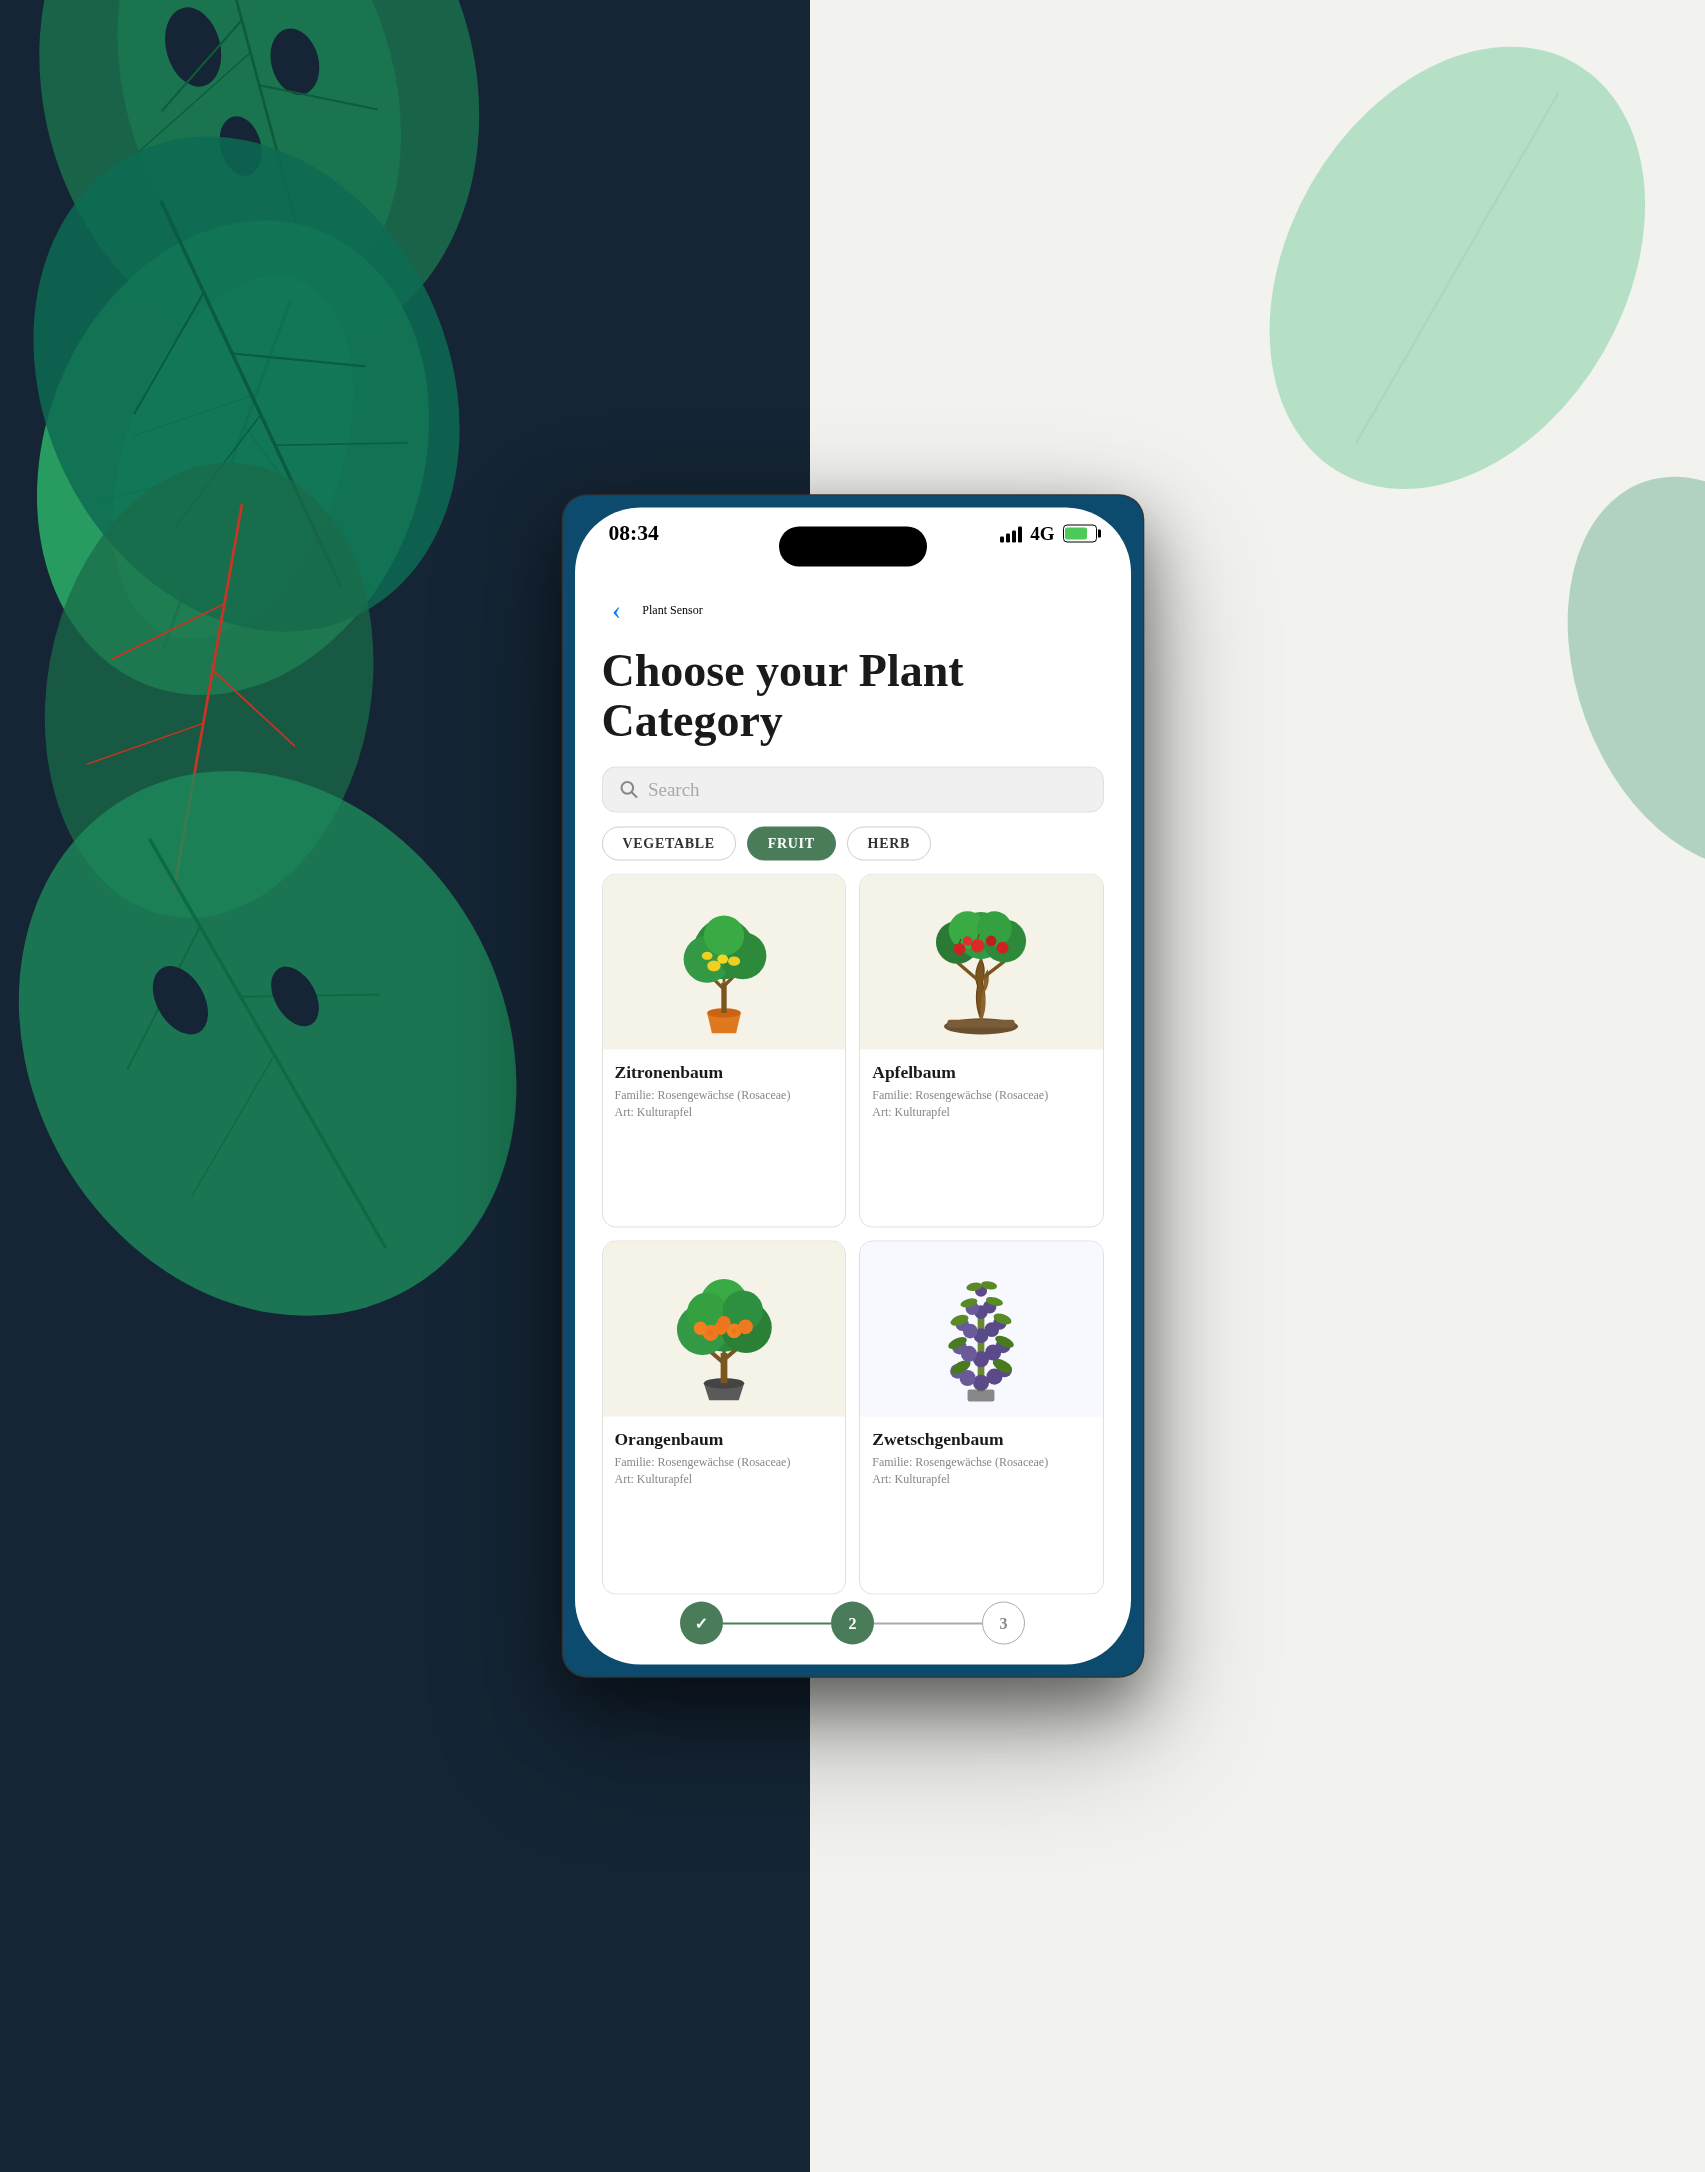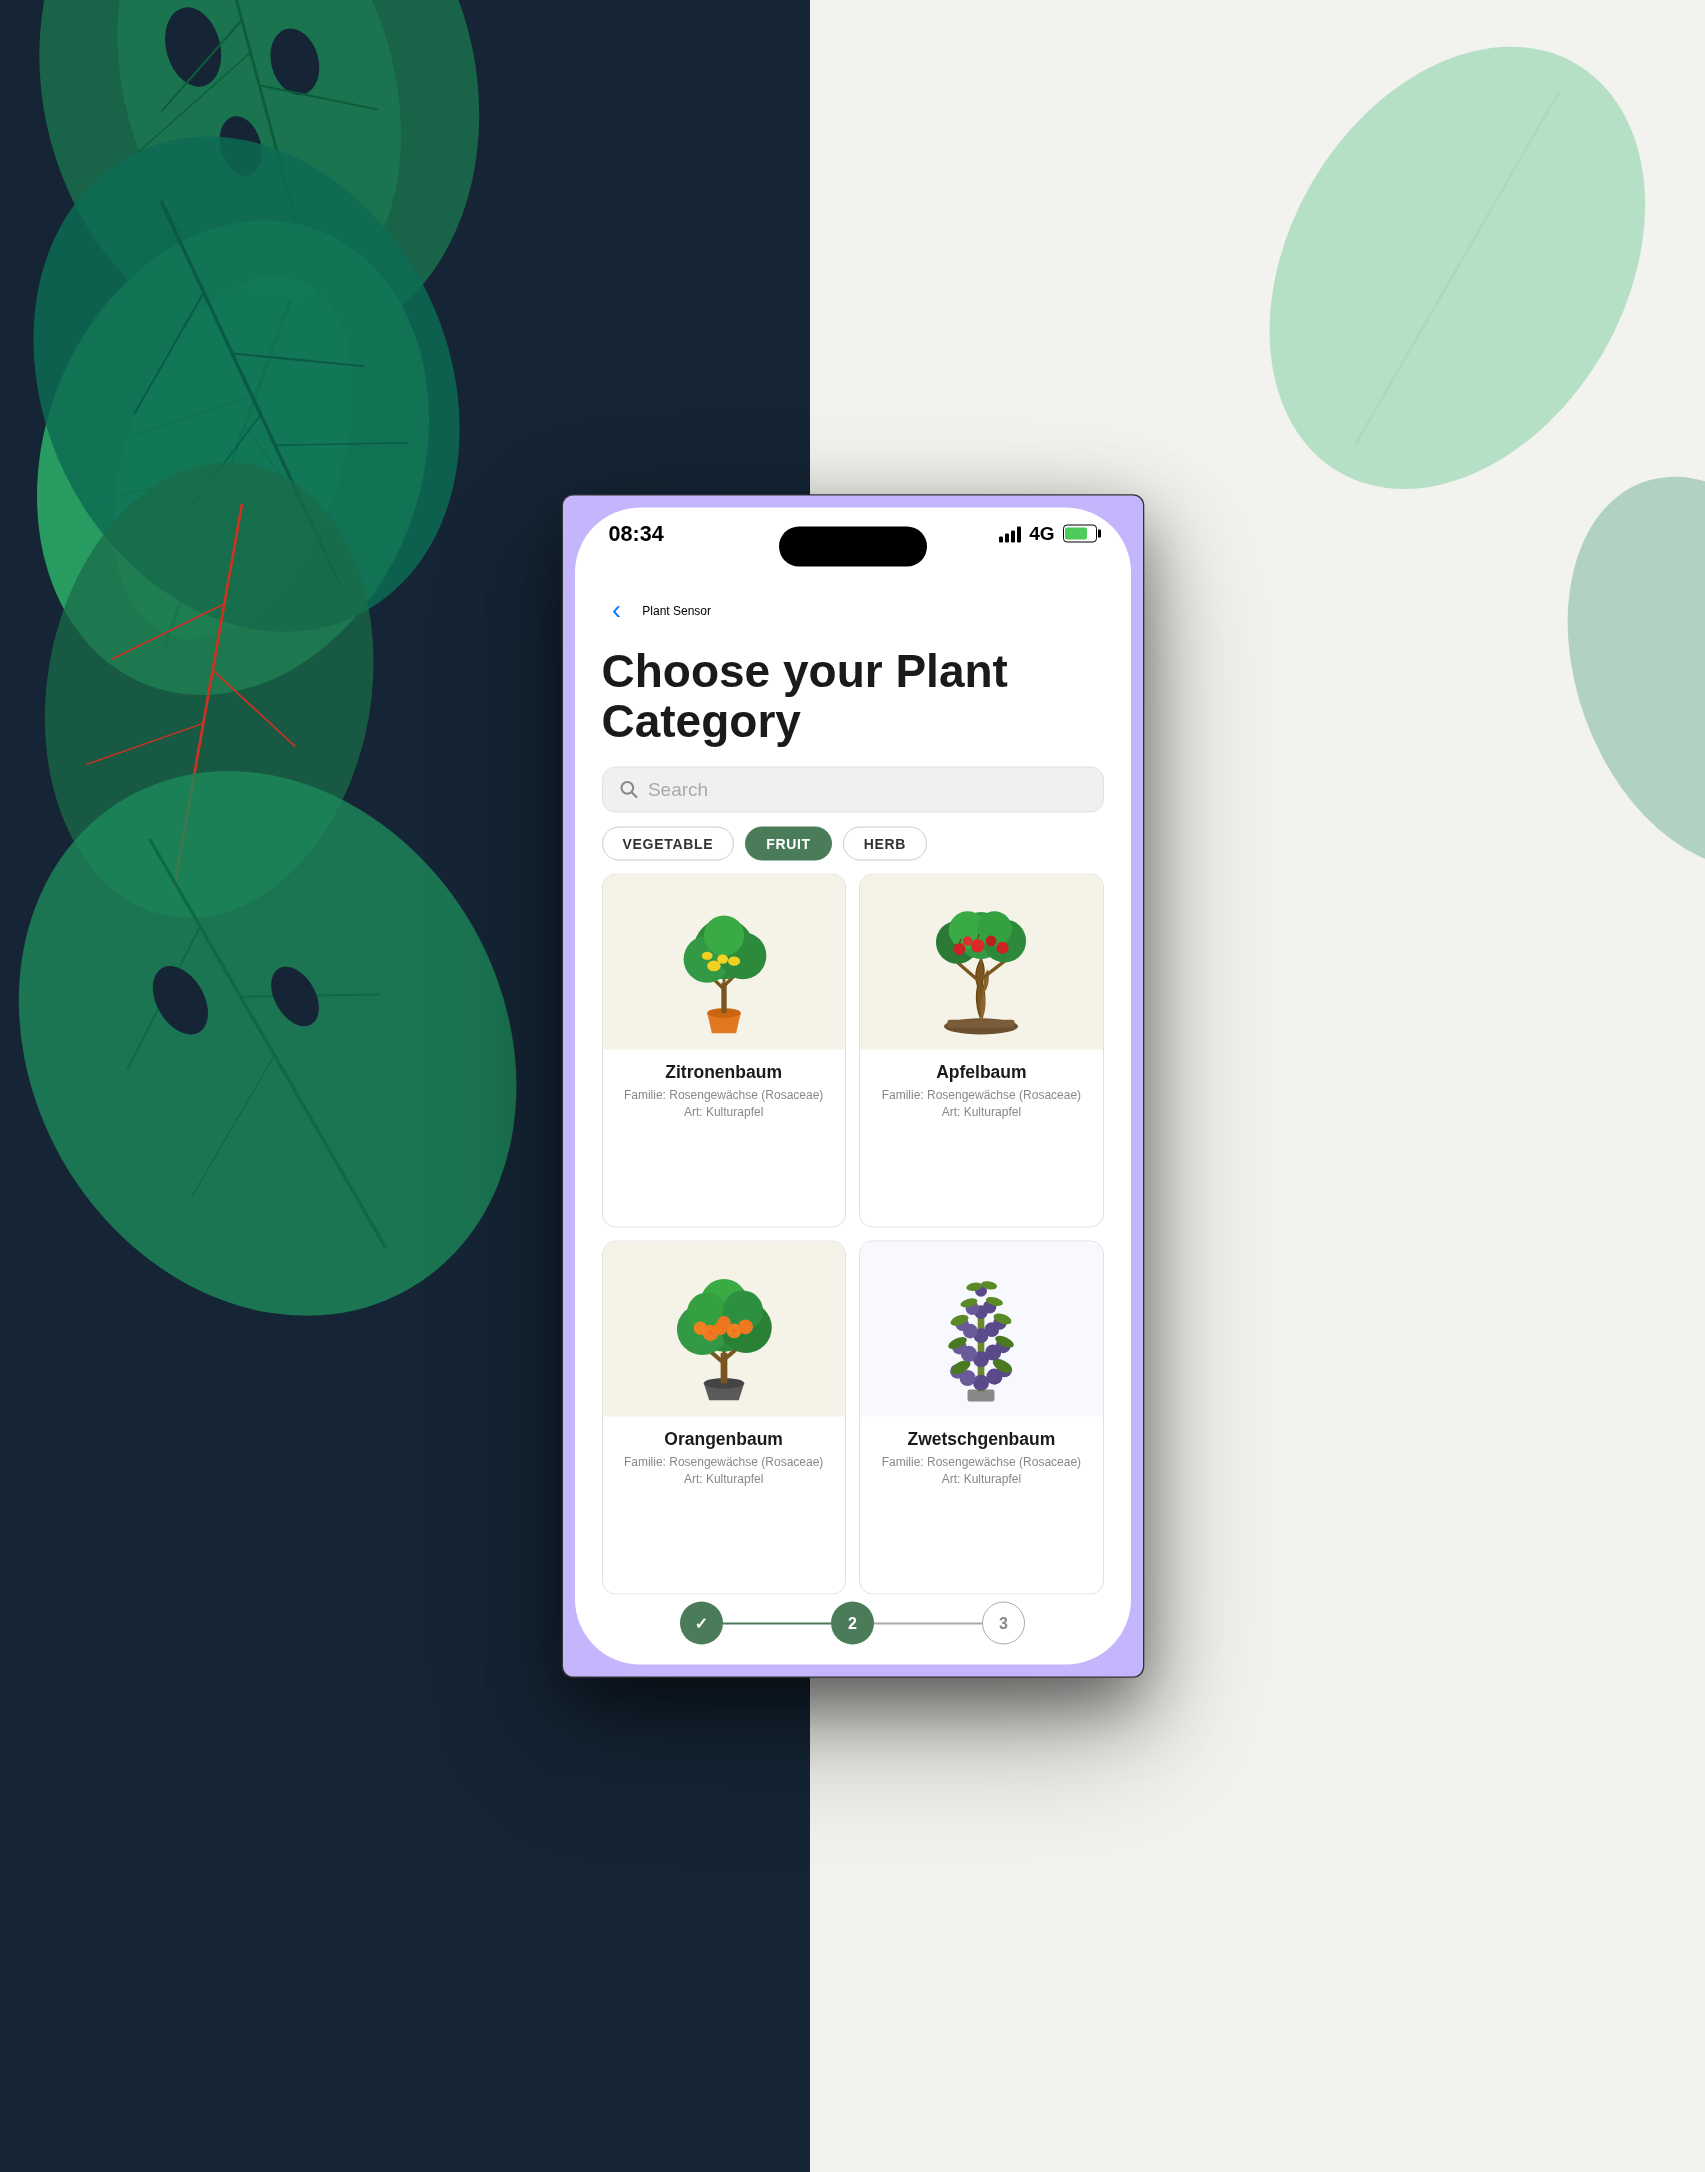--- a/index.html
+++ b/index.html
@@ -19,28 +19,29 @@
       left: 50%;
       top: 50%;
       transform: translate(-50%, -50%);
       width: 580px;
       height: 1181px;
     }
 
     .phone-frame {
       width: 100%;
       height: 100%;
-      background: #c4b5fd;
-      border-radius: 10px;
+      background: #0c4a6e;
+      border-radius: 24px;
       padding: 12px;
       box-shadow: 
         0 0 0 1.3px #333,
         0 27px 67px rgba(0,0,0,0.5),
         0 54px 135px rgba(0,0,0,0.3);
       position: relative;
+      font-family: Liberation Serif, serif;
     }
 
     .phone-screen {
       width: 100%;
       height: 100%;
       background: #fff;
       border-radius: 65px;
       overflow: hidden;
       position: relative;
     }
@@ -255,21 +256,20 @@
       height: 175px;
       background: #f8f8f8;
       display: flex;
       align-items: center;
       justify-content: center;
       overflow: hidden;
     }
 
     .plant-info {
       padding: 12px 12px 13.5px;
-      text-align: center;
     }
 
     .plant-name {
       font-size: 17.5px;
       font-weight: 700;
       color: #1a1a1a;
       margin-bottom: 4px;
     }
 
     .plant-detail {

